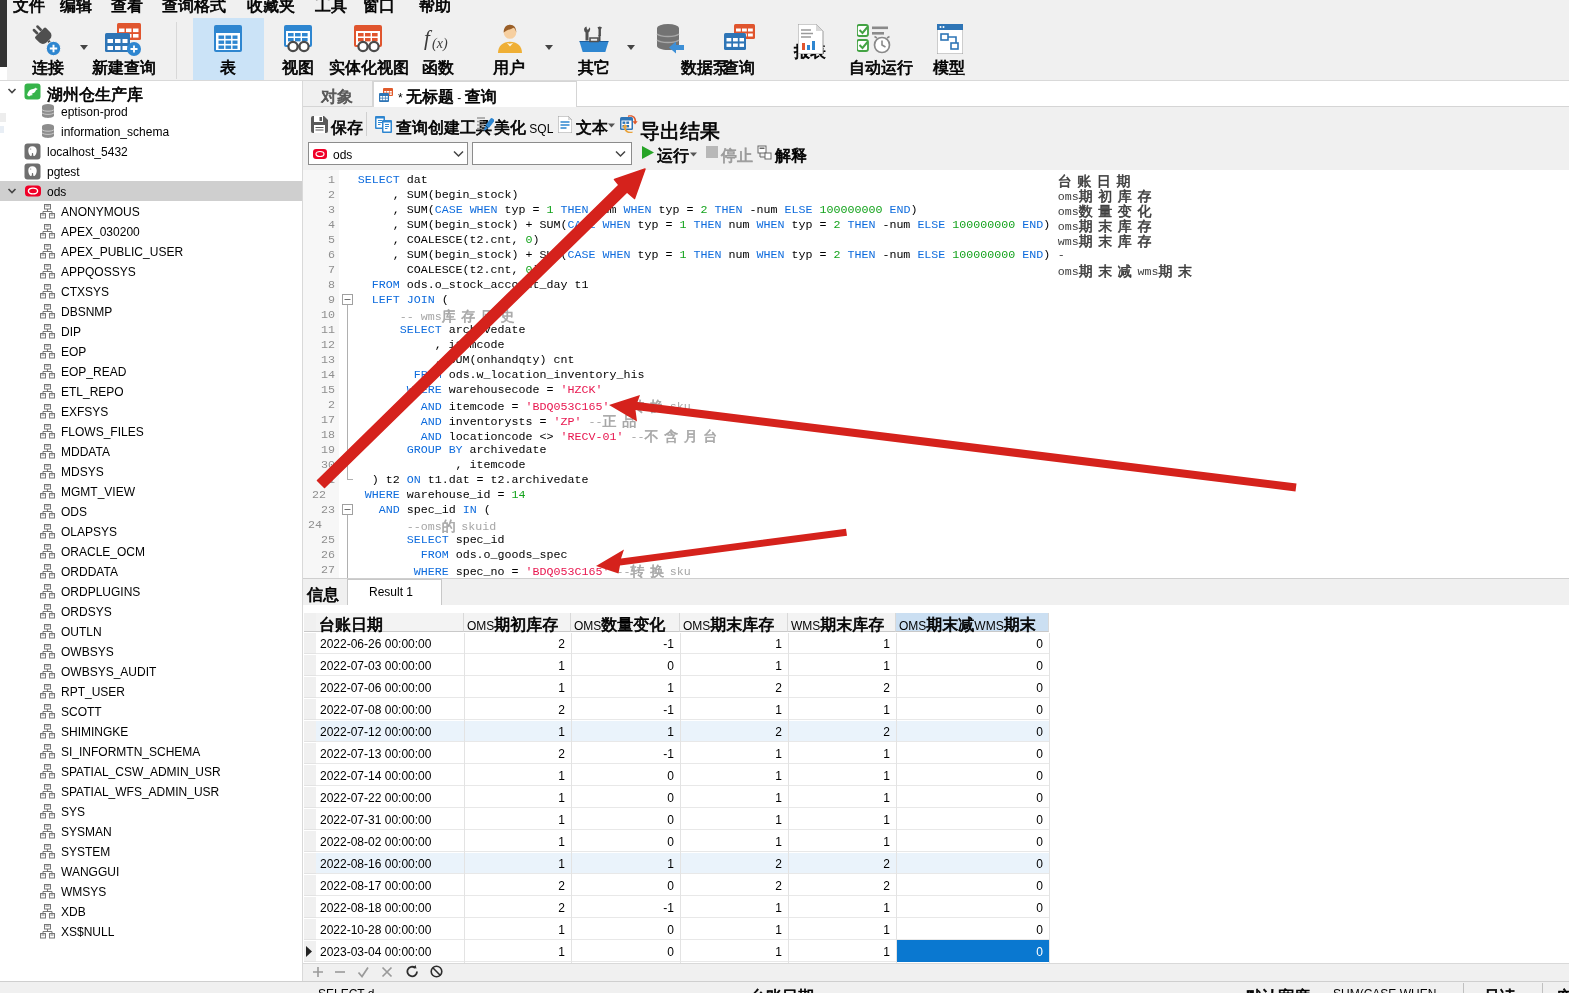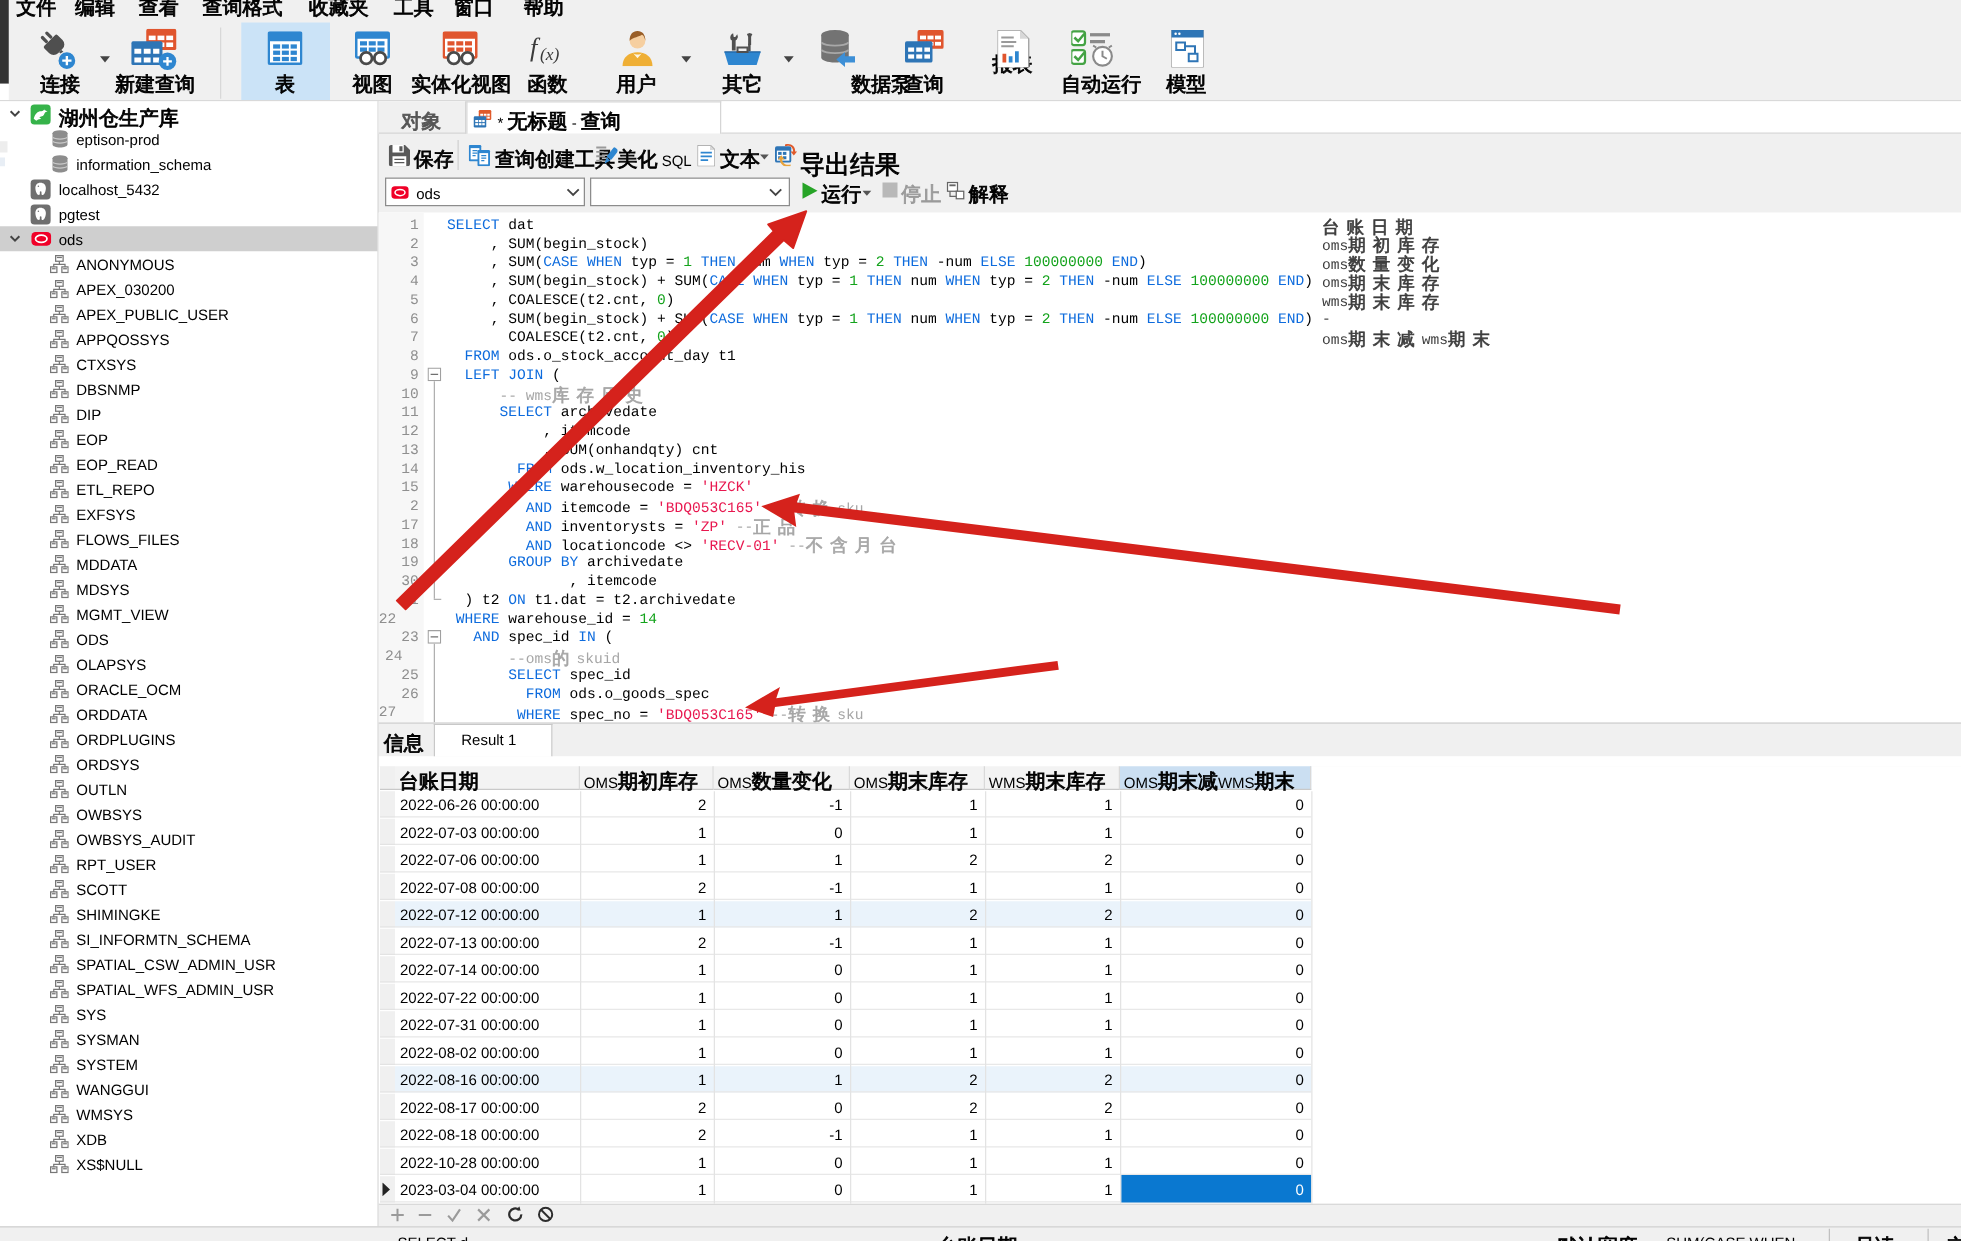--- a/index.html
+++ b/index.html
@@ -682,26 +682,26 @@
 <div class="ab mono" style="left:303px;top:337.7px;width:32px;text-align:right;color:#8f8f8f">12</div>
 <div class="ab mono" style="left:303px;top:352.7px;width:32px;text-align:right;color:#8f8f8f">13</div>
 <div class="ab mono" style="left:303px;top:367.7px;width:32px;text-align:right;color:#8f8f8f">14</div>
 <div class="ab mono" style="left:303px;top:382.7px;width:32px;text-align:right;color:#8f8f8f">15</div>
 <div class="ab mono" style="left:303px;top:397.7px;width:32px;text-align:right;color:#8f8f8f">2</div>
 <div class="ab mono" style="left:303px;top:412.7px;width:32px;text-align:right;color:#8f8f8f">17</div>
 <div class="ab mono" style="left:303px;top:427.7px;width:32px;text-align:right;color:#8f8f8f">18</div>
 <div class="ab mono" style="left:303px;top:442.7px;width:32px;text-align:right;color:#8f8f8f">19</div>
 <div class="ab mono" style="left:303px;top:457.7px;width:32px;text-align:right;color:#8f8f8f">30</div>
 <div class="ab mono" style="left:303px;top:472.7px;width:32px;text-align:right;color:#8f8f8f">21</div>
-<div class="ab mono" style="left:303px;top:487.7px;width:32px;text-align:left;color:#8f8f8f">22</div>
+<div class="ab mono" style="left:303px;top:487.7px;width:32px;text-align:center;color:#8f8f8f">22</div>
 <div class="ab mono" style="left:303px;top:502.7px;width:32px;text-align:right;color:#8f8f8f">23</div>
 <div class="ab mono" style="left:290px;top:517.7px;width:32px;text-align:right;color:#8f8f8f">24</div>
 <div class="ab mono" style="left:303px;top:532.7px;width:32px;text-align:right;color:#8f8f8f">25</div>
 <div class="ab mono" style="left:303px;top:547.7px;width:32px;text-align:right;color:#8f8f8f">26</div>
-<div class="ab mono" style="left:303px;top:562.7px;width:32px;color:#8f8f8f">27</div>
+<div class="ab mono" style="left:303px;top:562.7px;width:32px;text-align:right;color:#8f8f8f">27</div>
 <svg class="ab" style="left:342px;top:293.5px" width="11" height="11" viewBox="0 0 11 11">
     <rect x="0.5" y="0.5" width="10" height="10" fill="#fff" stroke="#a0a0a0"></rect>
     <path d="M2.5 5.5h6" stroke="#707070"></path>
   </svg>
 <svg class="ab" style="left:342px;top:503.5px" width="11" height="11" viewBox="0 0 11 11">
     <rect x="0.5" y="0.5" width="10" height="10" fill="#fff" stroke="#a0a0a0"></rect>
     <path d="M2.5 5.5h6" stroke="#707070"></path>
   </svg>
 <div class="ab" style="left:347px;top:304.5px;width:1px;height:174.0px;background:#b0b0b0"></div>
 <div class="ab" style="left:347px;top:478.5px;width:6px;height:1px;background:#b0b0b0"></div>

